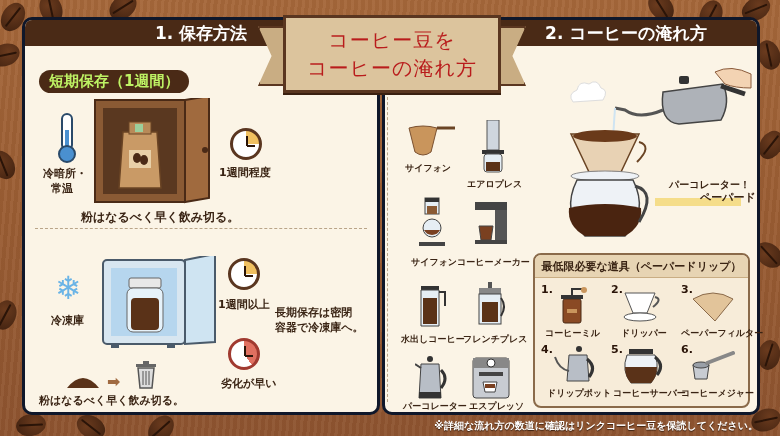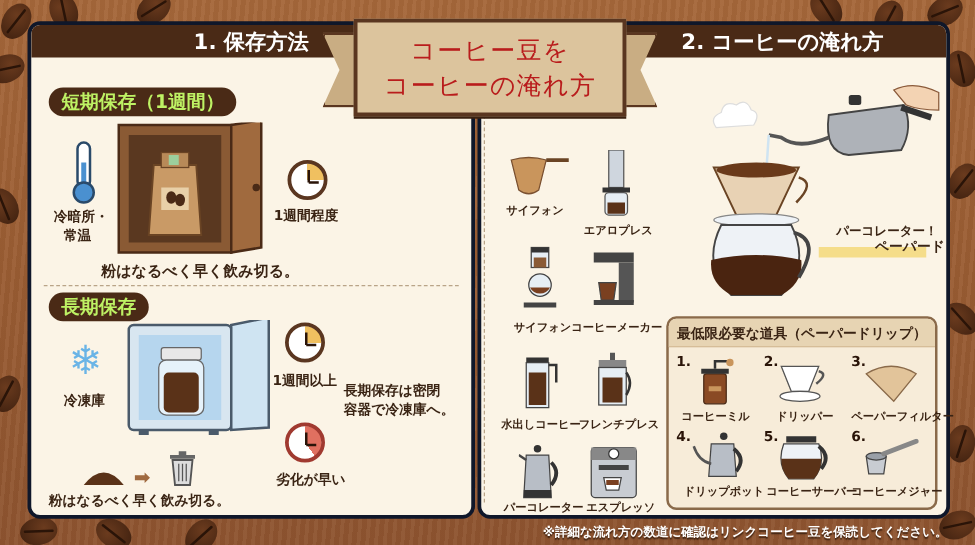--- a/index.html
+++ b/index.html
@@ -91,21 +91,20 @@
   <div class="clock" style="left:205px;top:108px;border-color:#5a3620;background:conic-gradient(#f0c060 0 25%,#fff 25% 100%);">
       <div class="hand1"></div>
       <div class="hand2"></div>
     </div>
   <div class="t" style="left:194px;top:145px;">1週間程度</div>
 
   <div class="t" style="left:56px;top:189px;font-size:12px;">粉はなるべく早く飲み切る。</div>
 
   <div class="dashed-h" style="left:10px;right:10px;top:208px;"></div>
 
-  <div class="pill" style="left:14px;top:214px;">長期保存</div>
 
   <div style="position:absolute;left:30px;top:252px;font-size:32px;color:#6ab4e6;line-height:32px;">❄</div>
   <div class="t" style="left:26px;top:293px;">冷凍庫</div>
 
   <svg style="position:absolute;left:76px;top:236px" width="120" height="94" viewBox="0 0 120 94">
     <rect x="2" y="4" width="82" height="84" rx="4" fill="#d8e6f0" stroke="#4a5a6a" stroke-width="2"></rect>
     <rect x="10" y="12" width="66" height="68" fill="#b6d6ee"></rect>
     <polygon points="84,4 114,-2 114,86 84,88" fill="#cfe4f2" stroke="#4a5a6a" stroke-width="2"></polygon>
     <rect x="28" y="22" width="32" height="10" rx="2" fill="#e8e8e8" stroke="#666"></rect>
     <rect x="26" y="32" width="36" height="44" rx="6" fill="#e6f2fa" stroke="#666"></rect>

